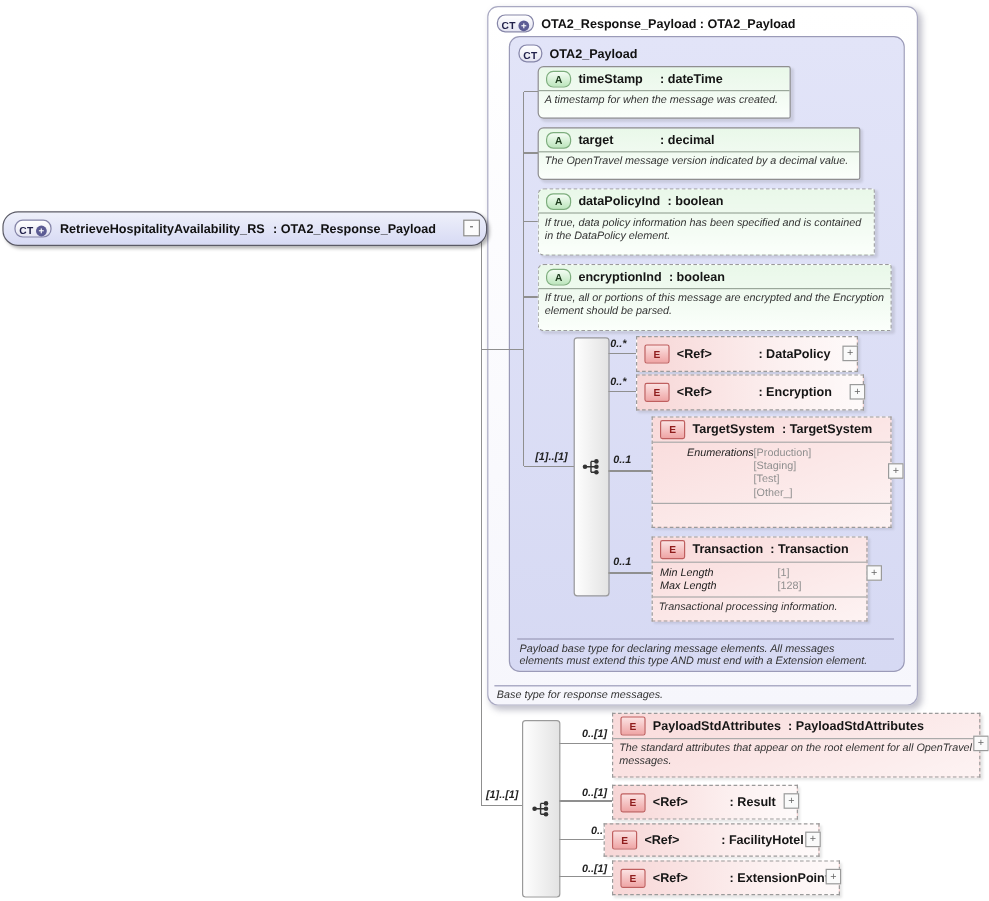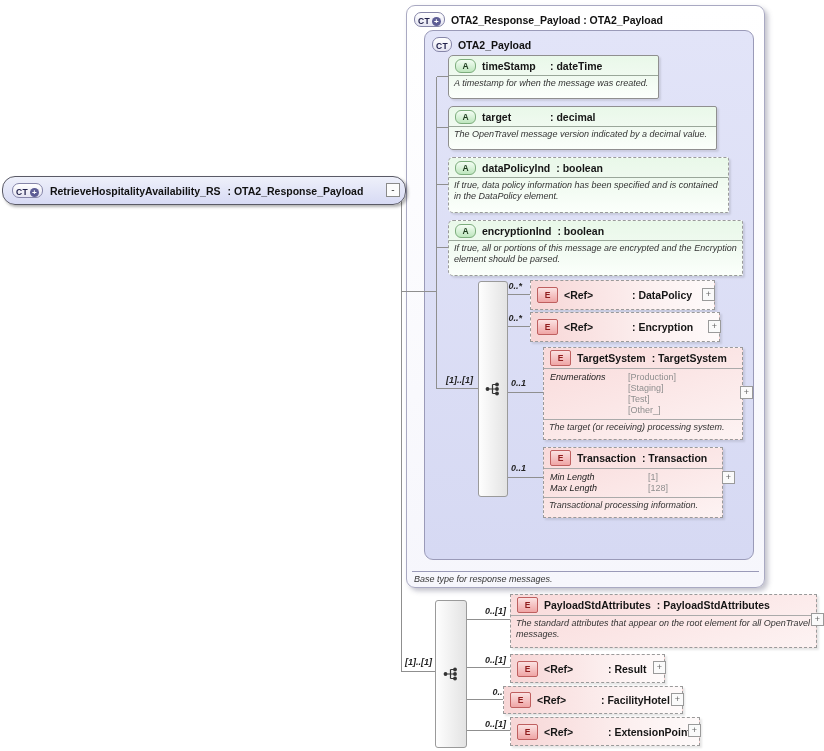--- a/index.html
+++ b/index.html
@@ -48,21 +48,21 @@
 
   
   .elbox{border:1px dashed #9a9a9a;box-shadow:2px 2px 2px rgba(0,0,0,.10);}
   .refbox{background:linear-gradient(90deg,#f7d6d6 0%,#fcf0f0 65%,#fefafa 100%);
           display:flex;align-items:center;gap:6px;padding:0 6px;
           font-size:10.5px;font-weight:bold;color:#151515;}
   .bigel{background:linear-gradient(160deg,#f9dada,#fdf3f3);}
   .elhead{display:flex;align-items:center;gap:6px;height:20px;padding:0 6px;
           border-bottom:1px solid #aaa;font-size:10.5px;font-weight:bold;color:#151515;}
   .facets{display:flex;padding:3px 6px;border-bottom:1px solid #aaa;font-size:9px;line-height:11px;}
-  .flabel{width:78px;font-style:italic;color:#222;flex:0 0 auto;}
+  .flabel{width:78px;font-style:italic;color:#222;flex:0 0 auto;text-align:right;}
   .flabel2{width:58px;font-style:italic;color:#222;flex:0 0 auto;}
   .fvals{color:#8f8f8f;}
   .fvals span{display:block;}
   .facetrow{display:flex;font-size:9px;line-height:11px;gap:40px;}
 
   
   .card{font-size:9px;font-style:italic;font-weight:bold;color:#222;text-align:right;}
   .seqbar{background:linear-gradient(90deg,#fefefe,#e3e3e3);
           border:1px solid #9a9a9a;border-radius:3px;
           display:flex;align-items:center;justify-content:center;}
@@ -92,20 +92,23 @@
     </div>
     <div class="boxfoot" style="left:5px;right:5px;bottom:3px">Base type for response messages.</div>
   </div>
 
   <div class="innerbox abs" style="left:424px;top:30px;width:328px;height:528px">
     <div class="boxhead">
       <span class="ct">
         <b>CT</b>
       </span>
       <span>OTA2_Payload</span>
+    </div>
+    <div class="boxfoot" style="left:6px;right:8px;bottom:4px">
+      <div style="width:292px">Payload base type for declaring message elements. All messages elements must extend this type AND must end with a Extension element.</div>
     </div>
   </div>
 
   <svg class="abs wires" style="left:0;top:0" width="824" height="751" viewBox="0 0 824 751" shape-rendering="crispEdges">
     <g stroke="#8f8f8f" stroke-width="1" fill="none">
       <path d="M386,189.5 H401.5 V671.5 H435"></path>
       <path d="M401.5,291.5 H436.5"></path>
       <path d="M436.5,76.5 V388.5"></path>
       <path d="M436.5,76.5 H448"></path>
       <path d="M436.5,127.5 H448"></path>
@@ -209,21 +212,20 @@
     </div>
     <div class="facets">
       <span class="flabel">Enumerations</span>
       <span class="fvals">
         <span>[Production]</span>
         <span>[Staging]</span>
         <span>[Test]</span>
         <span>[Other_]</span>
       </span>
     </div>
-    <div class="bdesc">The target (or receiving) processing system.</div>
   </div>
   <div class="plusbox abs" style="left:740px;top:386px">+</div>
 
   <div class="card abs" style="left:498px;top:463px;width:28px">0..1</div>
   <div class="elbox bigel abs" style="left:543px;top:447px;width:178px;height:69px">
     <div class="elhead">
       <span class="eicon">E</span>
       <span>Transaction</span>
       <span class="tp">: Transaction</span>
     </div>

